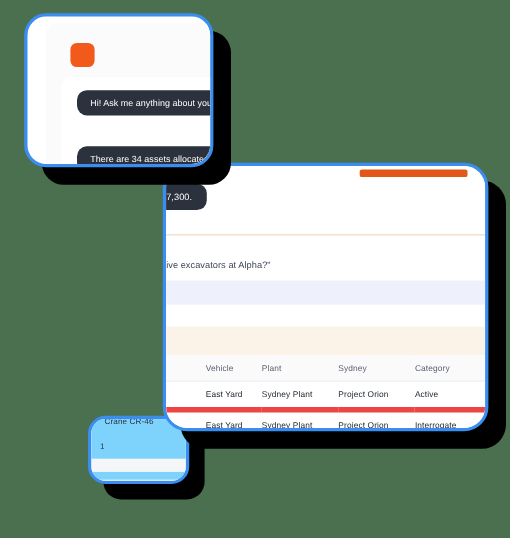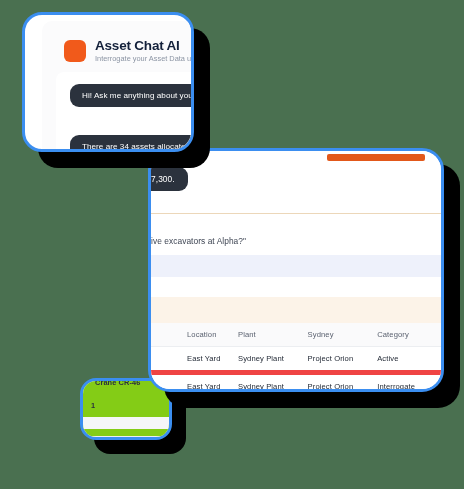--- a/index.html
+++ b/index.html
@@ -229,22 +229,21 @@
     width: 92px;
     height: 62px;
     border-radius: 16px;
     box-shadow: 14px 14px 0 0 #000000;
     z-index: 1;
   }
 
   .list-inner {
     position: absolute;
     inset: 0;
-    background: #84cc16;
-    font-weight: bold;
+    background: #7dd3fc;
   }
 
   .list-title {
     position: absolute;
     left: 12px;
     top: -3px;
     font-size: 7.4px;
     color: #2b323d;
     white-space: nowrap;
     letter-spacing: .1px;
@@ -302,21 +301,21 @@
       <div class="prompt-row">
         <span class="prompt-text">ow many Active excavators at Alpha?"</span>
       </div>
 
       <div class="band-lavender"></div>
       <div class="band-cream"></div>
 
       <table class="asset-table">
         <thead>
           <tr>
-            <th>Location</th>
+            <th>Vehicle</th>
             <th>Plant</th>
             <th>Sydney</th>
             <th>Category</th>
           </tr>
         </thead>
         <tbody>
           <tr>
             <td>East Yard</td>
             <td>Sydney Plant</td>
             <td>Project Orion</td>
@@ -333,24 +332,20 @@
       </table>
 
     </div>
   </div>
 
   <div class="card" id="chat-card">
     <div class="chat-inner">
 
       <div class="chat-head">
         <div class="brand-dot"></div>
-        <div class="brand-text">
-          <div class="brand-title">Asset Chat AI</div>
-          <div class="brand-sub">Interrogate your Asset Data u</div>
-        </div>
       </div>
 
       <div class="chat-body">
         <div class="bubble">Hi! Ask me anything about your</div>
         <div class="bubble second">There are 34 assets allocated t</div>
       </div>
 
     </div>
   </div>
 

